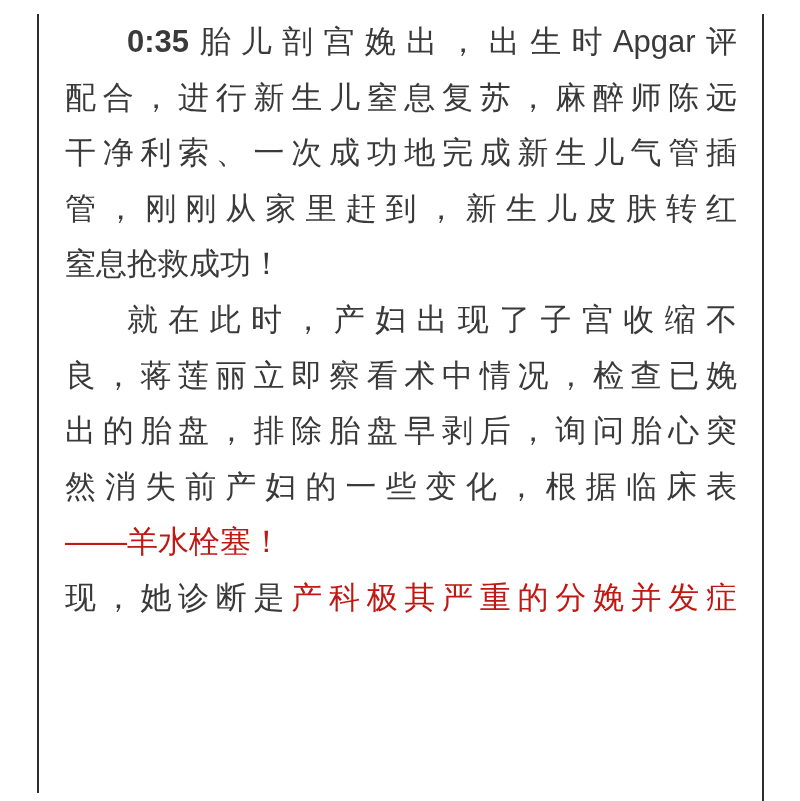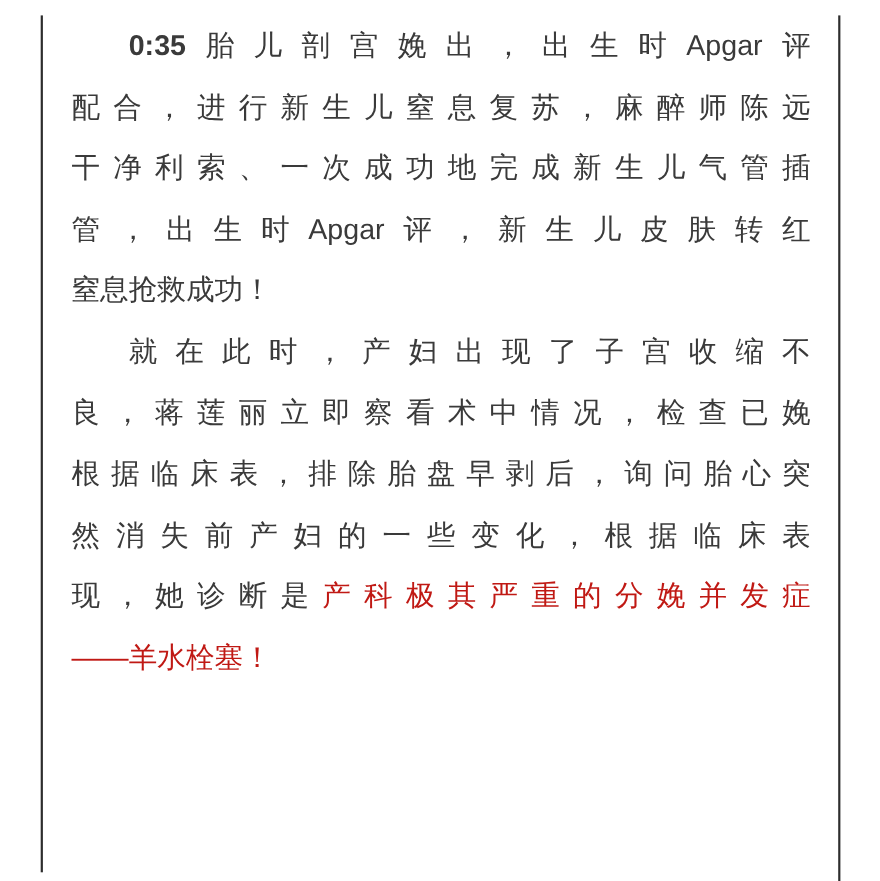--- a/index.html
+++ b/index.html
@@ -28,21 +28,21 @@
     left: 762px;
     top: 14px;
     height: 787px;
   }
   .text-block {
     position: absolute;
     left: 65px;
     top: 14px;
     width: 672px;
     color: #3a3a3a;
-    font-size: 26px;
+    font-size: 31px;
     line-height: 55.6px;
   }
   .line {
     text-align: justify;
     text-align-last: justify;
     white-space: normal;
   }
   .line.last {
     text-align-last: left;
   }
@@ -59,21 +59,21 @@
 </head>
 <body>
 
 <div class="vline vline-left"></div>
 <div class="vline vline-right"></div>
 
 <div class="text-block">
   <div class="line indent"><span class="bold">0:35</span><span>胎儿剖宫娩出，出生时Apgar评</span></div>
   <div class="line"><span>配合，进行新生儿窒息复苏，麻醉师陈远</span></div>
   <div class="line"><span>干净利索、一次成功地完成新生儿气管插</span></div>
-  <div class="line"><span>管，出生时Apgar评，新生儿皮肤转红</span></div>
+  <div class="line"><span>管，刚刚从家里赶到，新生儿皮肤转红</span></div>
   <div class="line last"><span>窒息抢救成功！</span></div>
   <div class="line indent"><span>就在此时，产妇出现了子宫收缩不</span></div>
   <div class="line"><span>良，蒋莲丽立即察看术中情况，检查已娩</span></div>
-  <div class="line"><span>根据临床表，排除胎盘早剥后，询问胎心突</span></div>
+  <div class="line"><span>出的胎盘，排除胎盘早剥后，询问胎心突</span></div>
   <div class="line"><span>然消失前产妇的一些变化，根据临床表</span></div>
+  <div class="line last"><span class="red">——羊水栓塞！</span></div>
   <div class="line"><span>现，她诊断是</span><span class="red">产科极其严重的分娩并发症</span></div>
-  <div class="line last"><span class="red">——羊水栓塞！</span></div>
 </div>
 
 </body></html>

